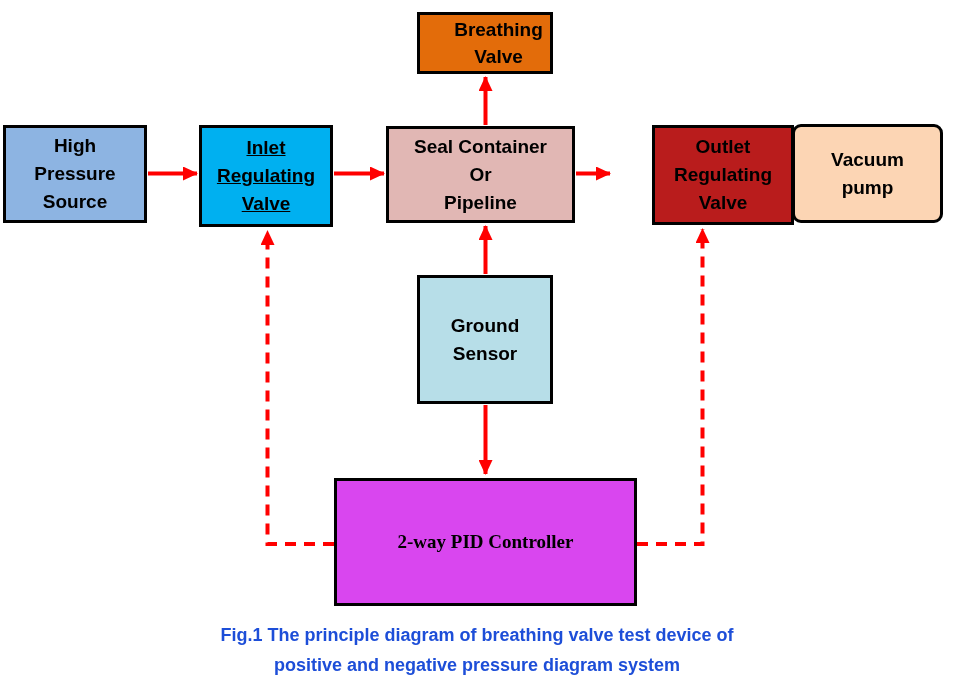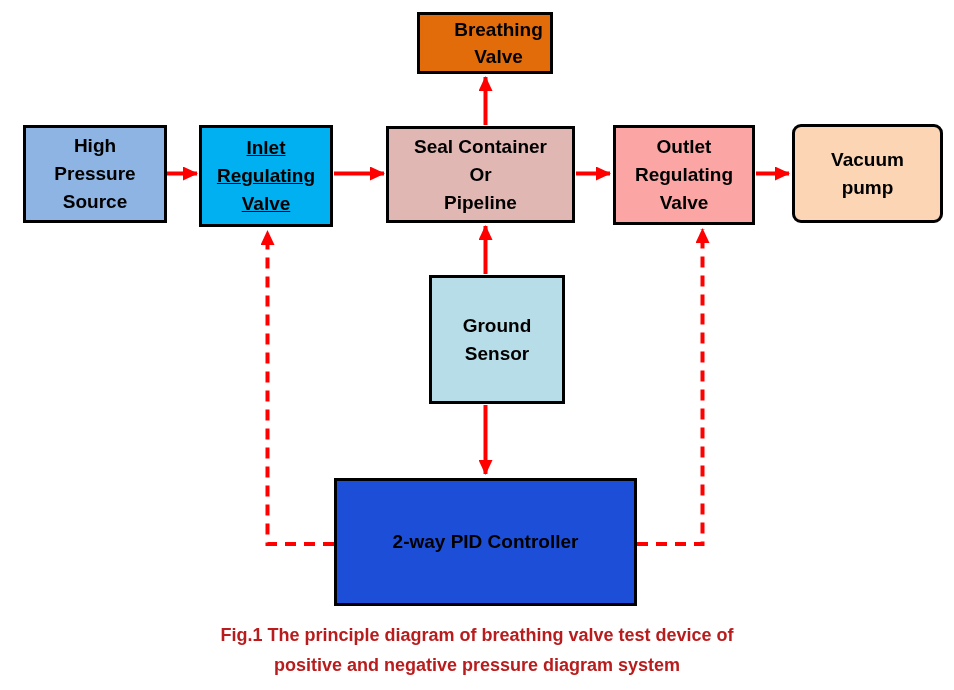--- a/index.html
+++ b/index.html
@@ -43,29 +43,29 @@
     line-height: 28px;
   }
   .node .label { white-space: pre-line; }
 
   .n-hps      { left: 3px;   top: 125px; width: 144px; height: 98px;  }
   .n-inlet    { left: 199px; top: 125px; width: 134px; height: 102px; text-decoration: underline; }
   .n-breath   { left: 417px; top: 12px;  width: 136px; height: 62px; line-height: 27px; padding-left: 27px; }
   .n-seal     { left: 386px; top: 126px; width: 189px; height: 97px;  }
   .n-outlet   { left: 613px; top: 125px; width: 142px; height: 100px; }
   .n-vacuum   { left: 792px; top: 124px; width: 151px; height: 99px; border-radius: 9px;  }
-  .n-ground   { left: 417px; top: 275px; width: 136px; height: 129px; margin-left: 12px; }
+  .n-ground   { left: 417px; top: 275px; width: 136px; height: 129px; }
   .n-pid      { left: 334px; top: 478px; width: 303px; height: 128px; }
 
   .caption {
     position: absolute;
     left: 0; right: 0;
     top: 620px;
     text-align: center;
-    color: #b91c1c;
+    color: #1d4ed8;
     font-weight: bold;
     font-size: 18px;
     line-height: 30px;
   }
 </style>
 </head>
 <body>
 
 <div class="canvas">
 
@@ -81,21 +81,21 @@
     <line class="solid" x1="485.5" y1="125" x2="485.5" y2="77" marker-end="url(#arrowhead)"></line>
     <line class="solid" x1="576" y1="173.5" x2="610" y2="173.5" marker-end="url(#arrowhead)"></line>
     <line class="solid" x1="756" y1="173.5" x2="789" y2="173.5" marker-end="url(#arrowhead)"></line>
     <line class="solid" x1="485.5" y1="274" x2="485.5" y2="226" marker-end="url(#arrowhead)"></line>
     <line class="solid" x1="485.5" y1="405" x2="485.5" y2="474" marker-end="url(#arrowhead)"></line>
 
     <path class="dashed" d="M 334,544 L 267.5,544 L 267.5,231" marker-end="url(#arrowhead)"></path>
     <path class="dashed" d="M 637,544 L 702.5,544 L 702.5,229" marker-end="url(#arrowhead)"></path>
   </svg>
 
-  <div class="node n-hps" style="background-color: rgb(141, 180, 226); margin-left: 20px;">
+  <div class="node n-hps" style="background-color: rgb(141, 180, 226);">
     <span class="label">High
 Pressure
 Source</span>
   </div>
 
   <div class="node n-inlet" style="background-color: rgb(0, 176, 240);">
     <span class="label">Inlet
 Regulating
 Valve</span>
   </div>
@@ -104,37 +104,37 @@
     <span class="label">Breathing
 Valve</span>
   </div>
 
   <div class="node n-seal" style="background-color: rgb(225, 183, 180);">
     <span class="label">Seal Container
 Or
 Pipeline</span>
   </div>
 
-  <div class="node n-outlet" style="background-color: #fca5a5;">
+  <div class="node n-outlet" style="background-color: #b91c1c; margin-left: 39px;">
     <span class="label">Outlet
 Regulating
 Valve</span>
   </div>
 
   <div class="node n-vacuum" style="background-color: rgb(252, 213, 180);">
     <span class="label">Vacuum
 pump</span>
   </div>
 
   <div class="node n-ground" style="background-color: rgb(183, 222, 232);">
     <span class="label">Ground
 Sensor</span>
   </div>
 
-  <div class="node n-pid" style="background-color: #1d4ed8;">
+  <div class="node n-pid" style="background-color: #d946ef; font-family: Liberation Serif, serif;">
     <span class="label">2-way PID Controller</span>
   </div>
 
   <div class="caption">
     <div>Fig.1 The principle diagram of breathing valve test device of</div>
     <div>positive and negative pressure diagram system</div>
   </div>
 
 </div>
 

